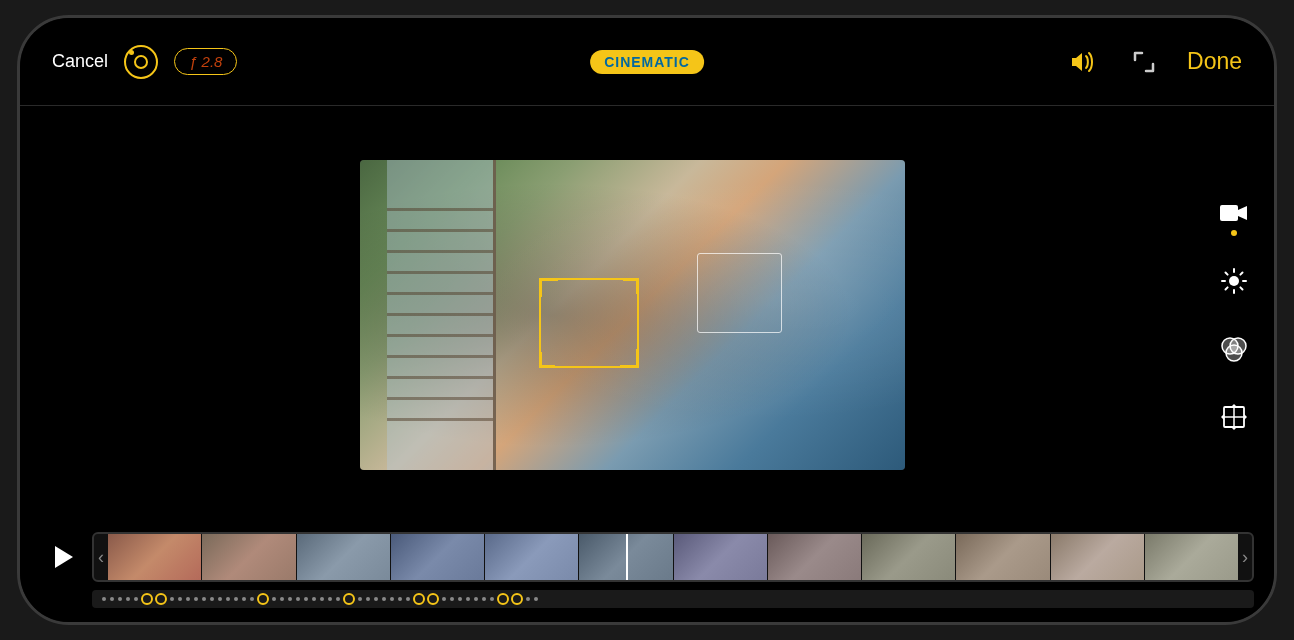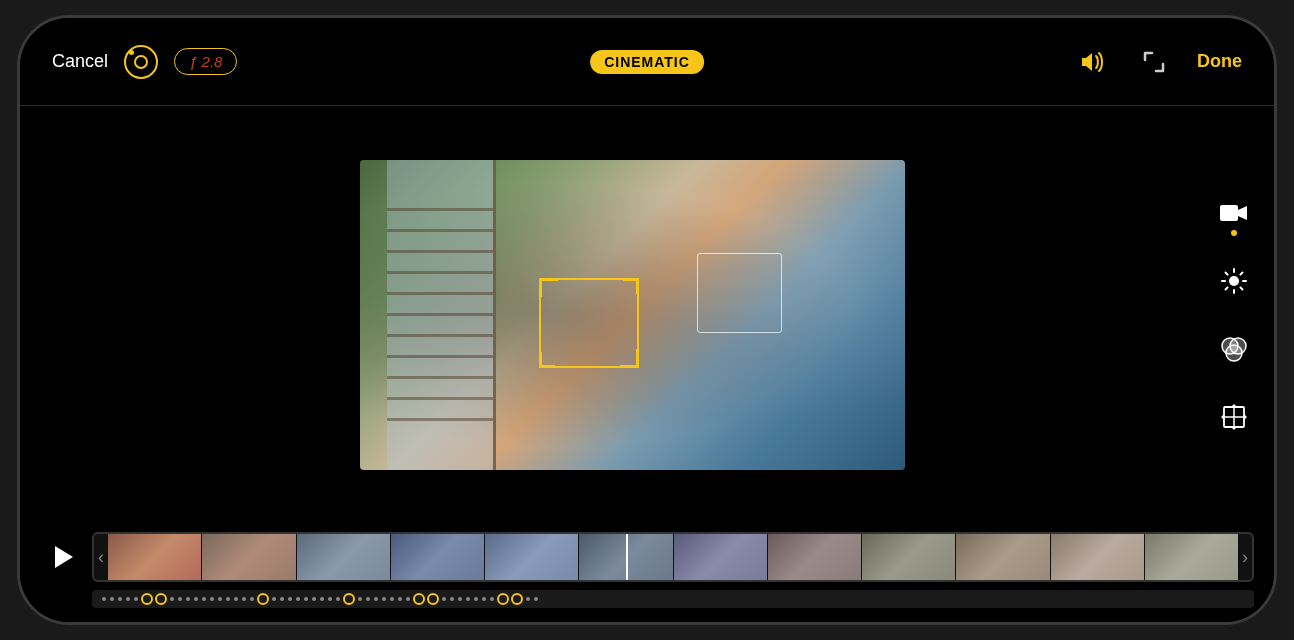--- a/index.html
+++ b/index.html
@@ -65,39 +65,39 @@
     }
 
     .top-bar-center {
       position: absolute;
       left: 50%;
       transform: translateX(-50%);
     }
 
     .cinematic-badge {
       background: #f5c518;
-      color: #000000;
+      color: #0369a1;
       font-size: 14px;
       font-weight: 700;
       padding: 4px 14px;
       border-radius: 12px;
       letter-spacing: 1px;
     }
 
     .top-bar-right {
       display: flex;
       align-items: center;
       gap: 24px;
       margin-left: auto;
     }
 
     .done-btn {
       color: #f5c518;
-      font-size: 18px;
-      font-weight: 700;
+      font-size: 23px;
+      font-weight: 400;
       cursor: pointer;
     }
 
     
     .icon-circle {
       width: 34px;
       height: 34px;
       border: 2px solid #f5c518;
       border-radius: 50%;
       display: flex;

